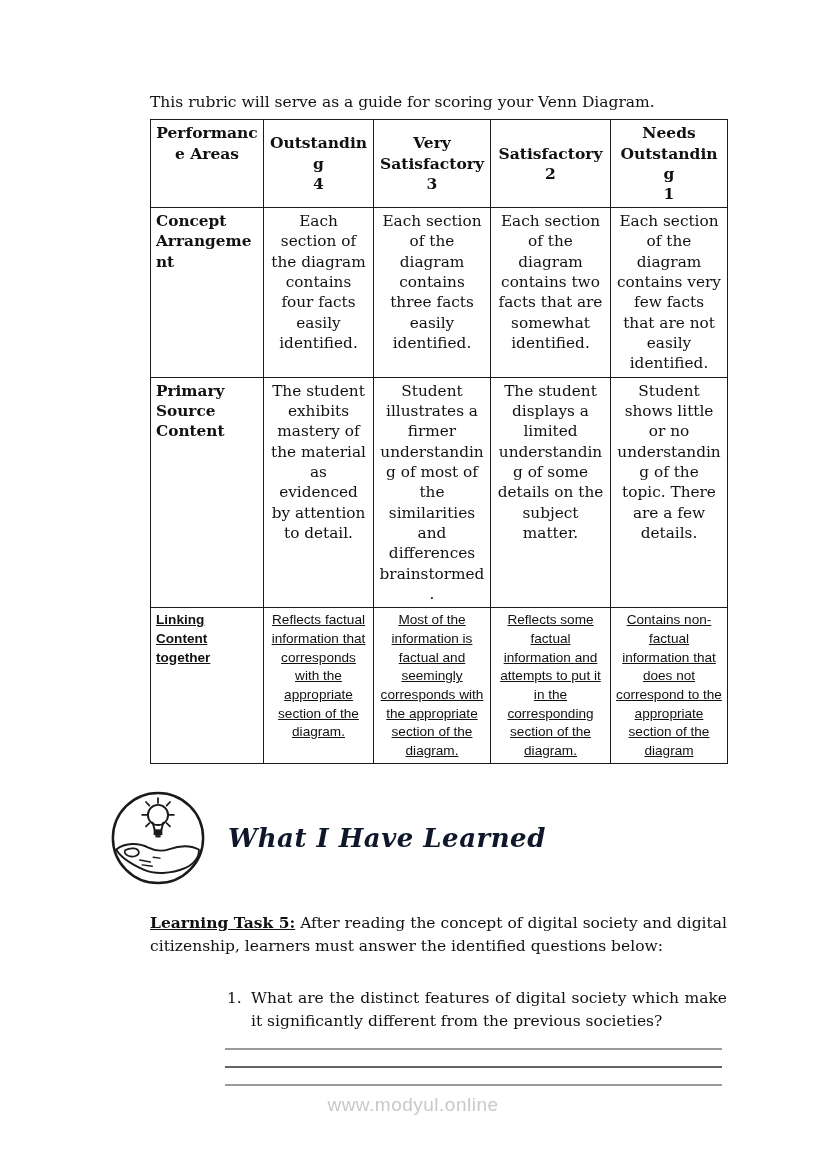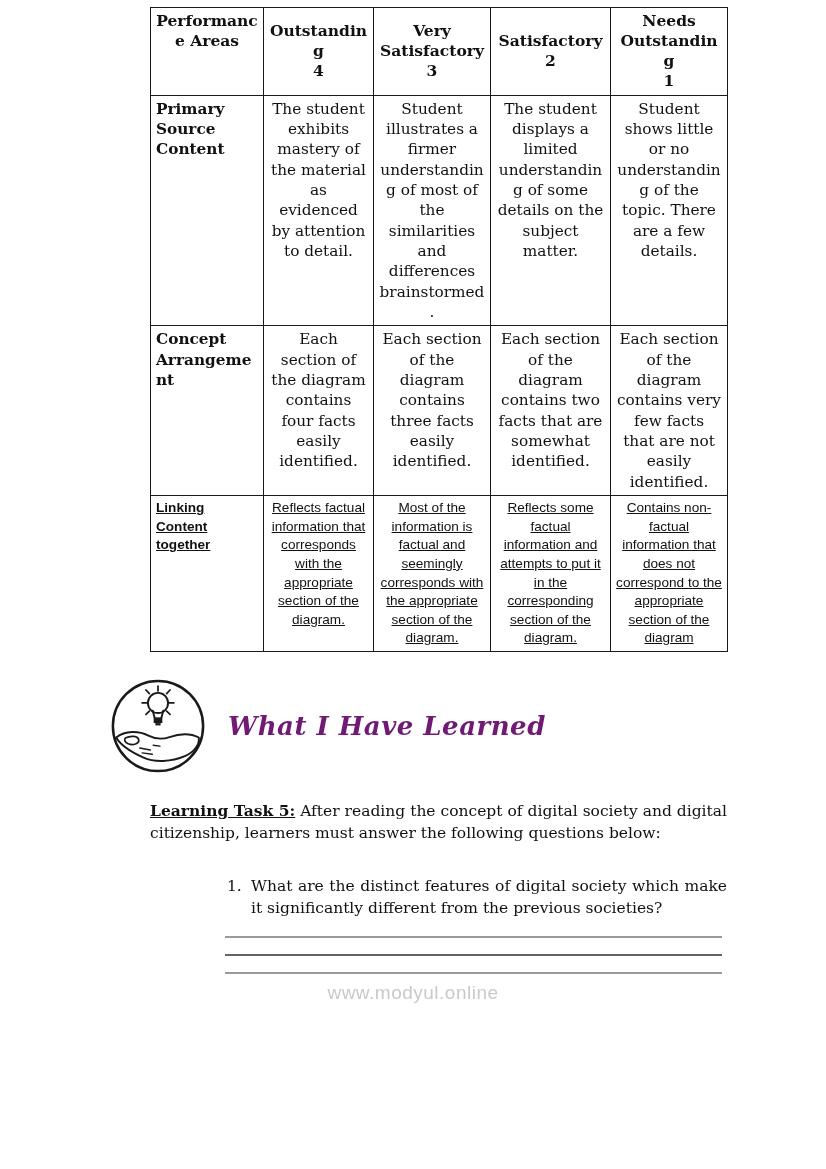--- a/index.html
+++ b/index.html
@@ -50,21 +50,21 @@
   .section-head{
     display:flex;align-items:center;
     margin:26px 0 0 -40px;
   }
   .badge-icon{flex:0 0 auto;width:96px;height:96px;}
   .section-title{
     margin:0 0 0 22px;
     font-family:"DejaVu Serif","Liberation Serif",serif;
     font-style:italic;font-weight:bold;
     font-size:26px;letter-spacing:0.5px;
-    color:#701a75;
+    color:#0f172a;
   }
   
   .task-par{
     margin:26px 0 0 0;
     font-size:15.5px;line-height:1.45;
     text-align:justify;
   }
   .task-par b{font-weight:bold;text-decoration:underline;}
   .question-row{
     display:flex;
@@ -87,20 +87,21 @@
     font-family:"Liberation Sans","DejaVu Sans",sans-serif;
     font-size:19px;color:#c9c9c9;letter-spacing:0.5px;
   }
 </style>
 </head>
 <body>
 
 <div class="page">
   <div class="content">
 
+    <p class="intro">This rubric will serve as a guide for scoring your Venn Diagram.</p>
 
     <table class="rubric">
       <colgroup>
         <col style="width:113px">
           <col style="width:110px">
           <col style="width:117px">
           <col style="width:120px">
           <col style="width:117px">
       </colgroup>
       <thead>
@@ -121,32 +122,32 @@
             <div>2</div>
           </th>
           <th>
             <div>Needs Outstanding</div>
             <div>1</div>
           </th>
         </tr>
       </thead>
       <tbody>
         <tr>
+          <th class="area">Concept Arrangement</th>
+          <td>Each section of the diagram contains four facts easily identified.</td>
+          <td>Each section of the diagram contains three facts easily identified.</td>
+          <td>Each section of the diagram contains two facts that are somewhat identified.</td>
+          <td>Each section of the diagram contains very few facts that are not easily identified.</td>
+        </tr>
+        <tr>
           <th class="area">Primary Source Content</th>
           <td>The student exhibits mastery of the material as evidenced by attention to detail.</td>
           <td>Student illustrates a firmer understanding of most of the similarities and differences brainstormed .</td>
           <td>The student displays a limited understanding of some details on the subject matter.</td>
           <td>Student shows little or no understanding of the topic. There are a few details.</td>
-        </tr>
-        <tr>
-          <th class="area">Concept Arrangement</th>
-          <td>Each section of the diagram contains four facts easily identified.</td>
-          <td>Each section of the diagram contains three facts easily identified.</td>
-          <td>Each section of the diagram contains two facts that are somewhat identified.</td>
-          <td>Each section of the diagram contains very few facts that are not easily identified.</td>
         </tr>
         <tr class="sans-row">
           <th class="area">Linking Content together</th>
           <td>Reflects factual information that corresponds with the appropriate section of the diagram.</td>
           <td>Most of the information is factual and seemingly corresponds with the appropriate section of the diagram.</td>
           <td>Reflects some factual information and attempts to put it in the corresponding section of the diagram.</td>
           <td>Contains non-factual information that does not correspond to the appropriate section of the diagram</td>
         </tr>
       </tbody>
     </table>
@@ -171,21 +172,21 @@
 
         <path d="M6.5,62 C16,54.5 30,55 40,60 C47,63.5 55,64 62,61.5 C72,58 83,57 92.5,62 C93.5,69 88,77 78,81.5 C64,87.5 46,88 35,83 C25,78.5 12,72 6.5,62 Z" fill="#ffffff" stroke-width="2"></path>
         <path d="M16,62.5 C22,59.5 29,60.5 30,64.5 C30.5,68.5 24,70.5 19,68.5 C15.5,67 14.5,64.5 16,62.5 Z" stroke-width="1.8"></path>
         <path d="M31,73 L42,75" stroke-width="1.5"></path>
         <path d="M33.5,78 L44,79.5" stroke-width="1.5"></path>
         <path d="M45,70 L52,71" stroke-width="1.5"></path>
       </svg>
       <h2 class="section-title">What I Have Learned</h2>
     </div>
 
-    <p class="task-par"><b>Learning Task 5:</b> <span>After reading the concept of digital society and digital citizenship, learners must answer the following questions below:</span></p>
+    <p class="task-par"><b>Learning Task 5:</b> <span>After reading the concept of digital society and digital citizenship, learners must answer the identified questions below:</span></p>
 
     <div class="question-row">
       <span class="q-num">1.</span>
       <div class="q-text">What are the distinct features of digital society which make it significantly different from the previous societies?</div>
     </div>
 
     <div class="blanks">
       <div class="blank"></div>
       <div class="blank mid"></div>
       <div class="blank"></div>

